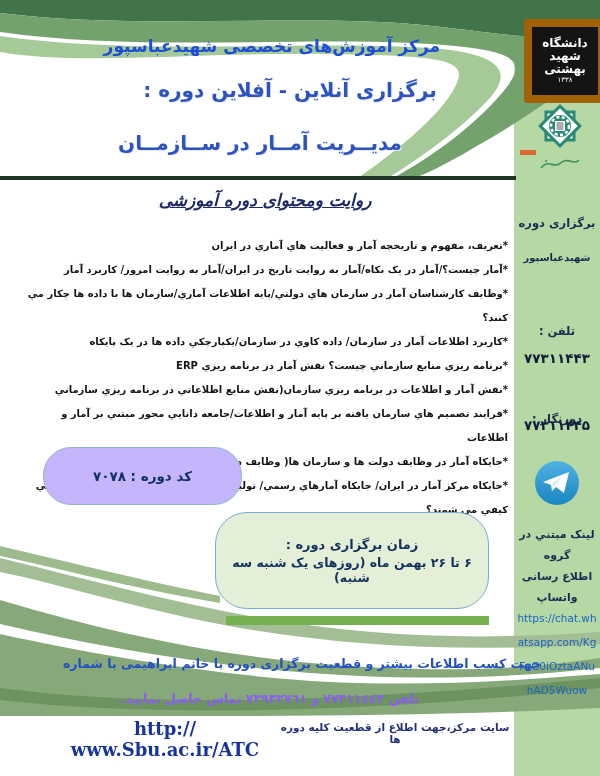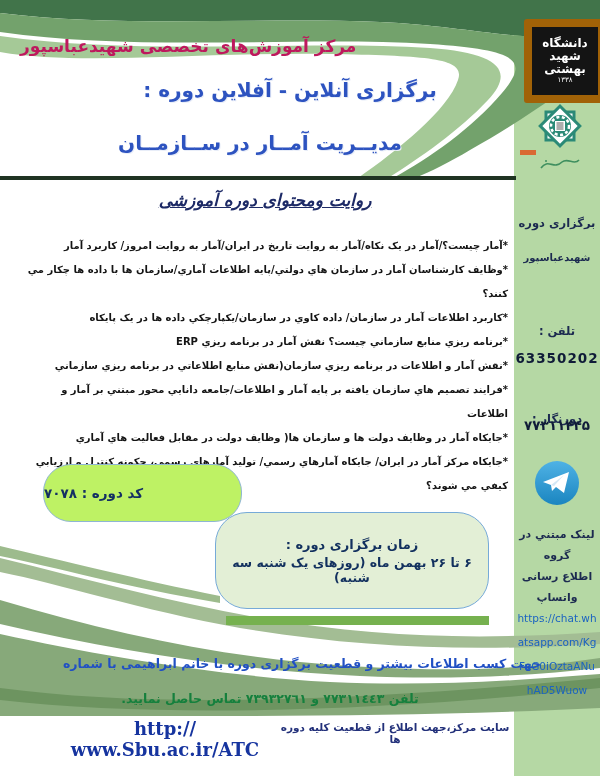--- a/index.html
+++ b/index.html
@@ -31,52 +31,52 @@
   .sb-num{font-size:13.5px;color:#101c38;letter-spacing:1px;}
   .tg-icon{position:absolute;left:20px;top:460px;width:46px;height:46px;cursor:pointer;}
   .wa-label{position:absolute;left:0;top:524px;width:86px;text-align:center;direction:rtl;
             color:#1c2a50;font-weight:bold;font-size:11px;line-height:21px;}
   .wa-link{position:absolute;left:3px;top:606px;width:80px;text-align:center;direction:ltr;
            color:#1b63c1;font-size:10.5px;line-height:24px;word-break:break-all;cursor:pointer;}
   
   .top-waves{left:0;top:0;width:600px;height:178px;z-index:2;}
   .bottom-waves{left:0;top:540px;width:600px;height:176px;z-index:2;}
   
-  .org-line{left:20px;top:36px;width:420px;text-align:left;direction:rtl;z-index:3;
-            color:#be185d;font-size:17px;font-weight:bold;}
+  .org-line{left:20px;top:36px;width:420px;text-align:right;direction:rtl;z-index:3;
+            color:#1d4ed8;font-size:17px;font-weight:bold;}
   .mode-line{left:110px;top:78px;width:360px;text-align:center;direction:rtl;z-index:3;
              color:#2d53c0;font-size:20px;font-weight:bold;
              text-shadow:1px 1px 0 #e8edf8;}
   .course-title{left:60px;top:131px;width:400px;text-align:center;direction:rtl;z-index:3;
                 color:#2d53c0;font-size:20px;font-weight:bold;letter-spacing:1px;
                 text-shadow:1px 1px 0 #e8edf8;}
   .separator{left:0;top:176px;width:516px;height:4px;background:#1f3322;z-index:3;}
   .syllabus-heading{left:100px;top:190px;width:330px;text-align:center;direction:rtl;z-index:3;
                     color:#1d2a66;font-size:17px;font-weight:bold;font-style:italic;
                     text-decoration:underline;}
   
   .bullets{left:22px;top:234px;width:486px;direction:rtl;text-align:right;z-index:3;
            color:#141414;font-size:10px;font-weight:bold;line-height:24px;}
   
-  .code-oval{left:43px;top:464px;width:197px;height:56px;z-index:3;
-             background:#bef264;border:1.5px solid #8fb6d4;border-radius:28px;
-             display:flex;align-items:center;justify-content:flex-start;}
+  .code-oval{left:43px;top:447px;width:197px;height:56px;z-index:3;
+             background:#c4b5fd;border:1.5px solid #8fb6d4;border-radius:28px;
+             display:flex;align-items:center;justify-content:center;}
   .code-oval span{color:#132f63;font-size:13.5px;font-weight:bold;direction:rtl;}
   .date-box{left:215px;top:512px;width:272px;height:95px;z-index:3;
             background:#e3efd6;border:1.5px solid #76aad8;border-radius:32px;
             display:flex;flex-direction:column;align-items:center;justify-content:center;gap:3px;}
   .date-box .dt1,.date-box .dt2{color:#12305e;font-weight:bold;direction:rtl;text-align:center;}
   .dt1{font-size:13px;}
   .dt2{font-size:12.5px;}
   .green-bar{left:226px;top:616px;width:263px;height:9px;background:#76b14f;z-index:3;}
   
   .contact1{left:30px;top:656px;width:480px;text-align:center;direction:rtl;z-index:3;
             color:#2150c4;font-size:12.5px;font-weight:bold;margin-left:32px;}
   .contact2{left:30px;top:691px;width:480px;text-align:center;direction:rtl;z-index:3;
-            color:#15803d;font-size:12.5px;font-weight:bold;}
+            color:#8b5cf6;font-size:12.5px;font-weight:bold;}
   .footer-url{left:50px;top:718px;width:230px;z-index:3;direction:ltr;text-align:center;
               color:#16349f;font-size:18px;font-weight:bold;font-family:"DejaVu Serif",serif;}
   .footer-note{left:280px;top:721px;width:230px;z-index:3;direction:rtl;text-align:center;
                color:#22307a;font-size:10.5px;font-weight:bold;}
 </style>
 </head>
 <body>
 
 <div class="abs sidebar-bg"></div>
 
@@ -94,20 +94,21 @@
   <path fill="#6d9460" d="M0,148 C150,168 350,162 600,138 L600,148 C380,172 160,178 0,160 Z"></path>
 </svg>
 
 <div class="abs org-line">مرکز آموزش‌های تخصصی شهیدعباسپور</div>
 <div class="abs mode-line">برگزاری آنلاین - آفلاین دوره :</div>
 <div class="abs course-title">مدیــریت آمــار در ســازمــان</div>
 <div class="abs separator"></div>
 <div class="abs syllabus-heading">روایت ومحتوای دوره آموزشی</div>
 
 <div class="abs bullets">
+  <div>*تعریف، مفهوم و تاریخچه آمار و فعالیت هاي آماري در ایران</div>
   <div>*آمار چیست؟/آمار در یک نکاه/آمار به روایت تاریخ در ایران/آمار به روایت امروز/ کاربرد آمار</div>
   <div>*وظایف کارشناسان آمار در سازمان هاي دولتي/پایه اطلاعات آماري/سازمان ها با داده ها چکار مي کنند؟</div>
   <div>*کاربرد اطلاعات آمار در سازمان/ داده کاوي در سازمان/یکپارچکي داده ها در یک پایکاه</div>
   <div>*برنامه ریزي منابع سازماني چیست؟ نقش آمار در برنامه ریزي ERP</div>
   <div>*نقش آمار و اطلاعات در برنامه ریزي سازمان(نقش منابع اطلاعاتي در برنامه ریزي سازماني</div>
   <div>*فرایند تصمیم هاي سازمان یافته بر پایه آمار و اطلاعات/جامعه دانایي محور مبتني بر آمار و اطلاعات</div>
   <div>*جایکاه آمار در وظایف دولت ها و سازمان ها( وظایف دولت در مقابل فعالیت هاي آماري</div>
   <div>*جایکاه مرکز آمار در ایران/ جایکاه آمارهاي رسمي/ تولید آمارهاي رسمي، چکونه کنترل و ارزیابي کیفي مي شوند؟</div>
 </div>
 
@@ -147,21 +148,21 @@
   <div class="orange-dash"></div>
   <svg class="signature" viewBox="0 0 44 20">
     <path d="M3,14 C10,4 16,16 24,8 C30,3 36,12 41,6" fill="none" stroke="#3f8f5f" stroke-width="1.6"></path>
     <circle cx="8" cy="7" r="1" fill="#3f8f5f"></circle>
   </svg>
 
   <div class="sb-txt sb-t1">برگزاری دوره</div>
   <div class="sb-txt sb-t2">شهیدعباسپور</div>
 
   <div class="sb-txt sb-lab" style="top:324px;">تلفن :</div>
-  <div class="sb-txt sb-num" style="top:350px;">63350202</div>
+  <div class="sb-txt sb-num" style="top:350px;">۷۷۳۱۱۴۴۳</div>
   <div class="sb-txt sb-lab" style="top:412px;">دورنگار :</div>
   <div class="sb-txt sb-num" style="top:417px;">۷۷۳۱۱۴۴۵</div>
 
   <svg class="tg-icon" viewBox="0 0 46 46">
     <defs>
       <linearGradient id="tgg" x1="0" y1="0" x2="0" y2="1">
         <stop offset="0" stop-color="#4fb2e5"></stop>
           <stop offset="1" stop-color="#1a85c0"></stop>
       </linearGradient>
     </defs>

